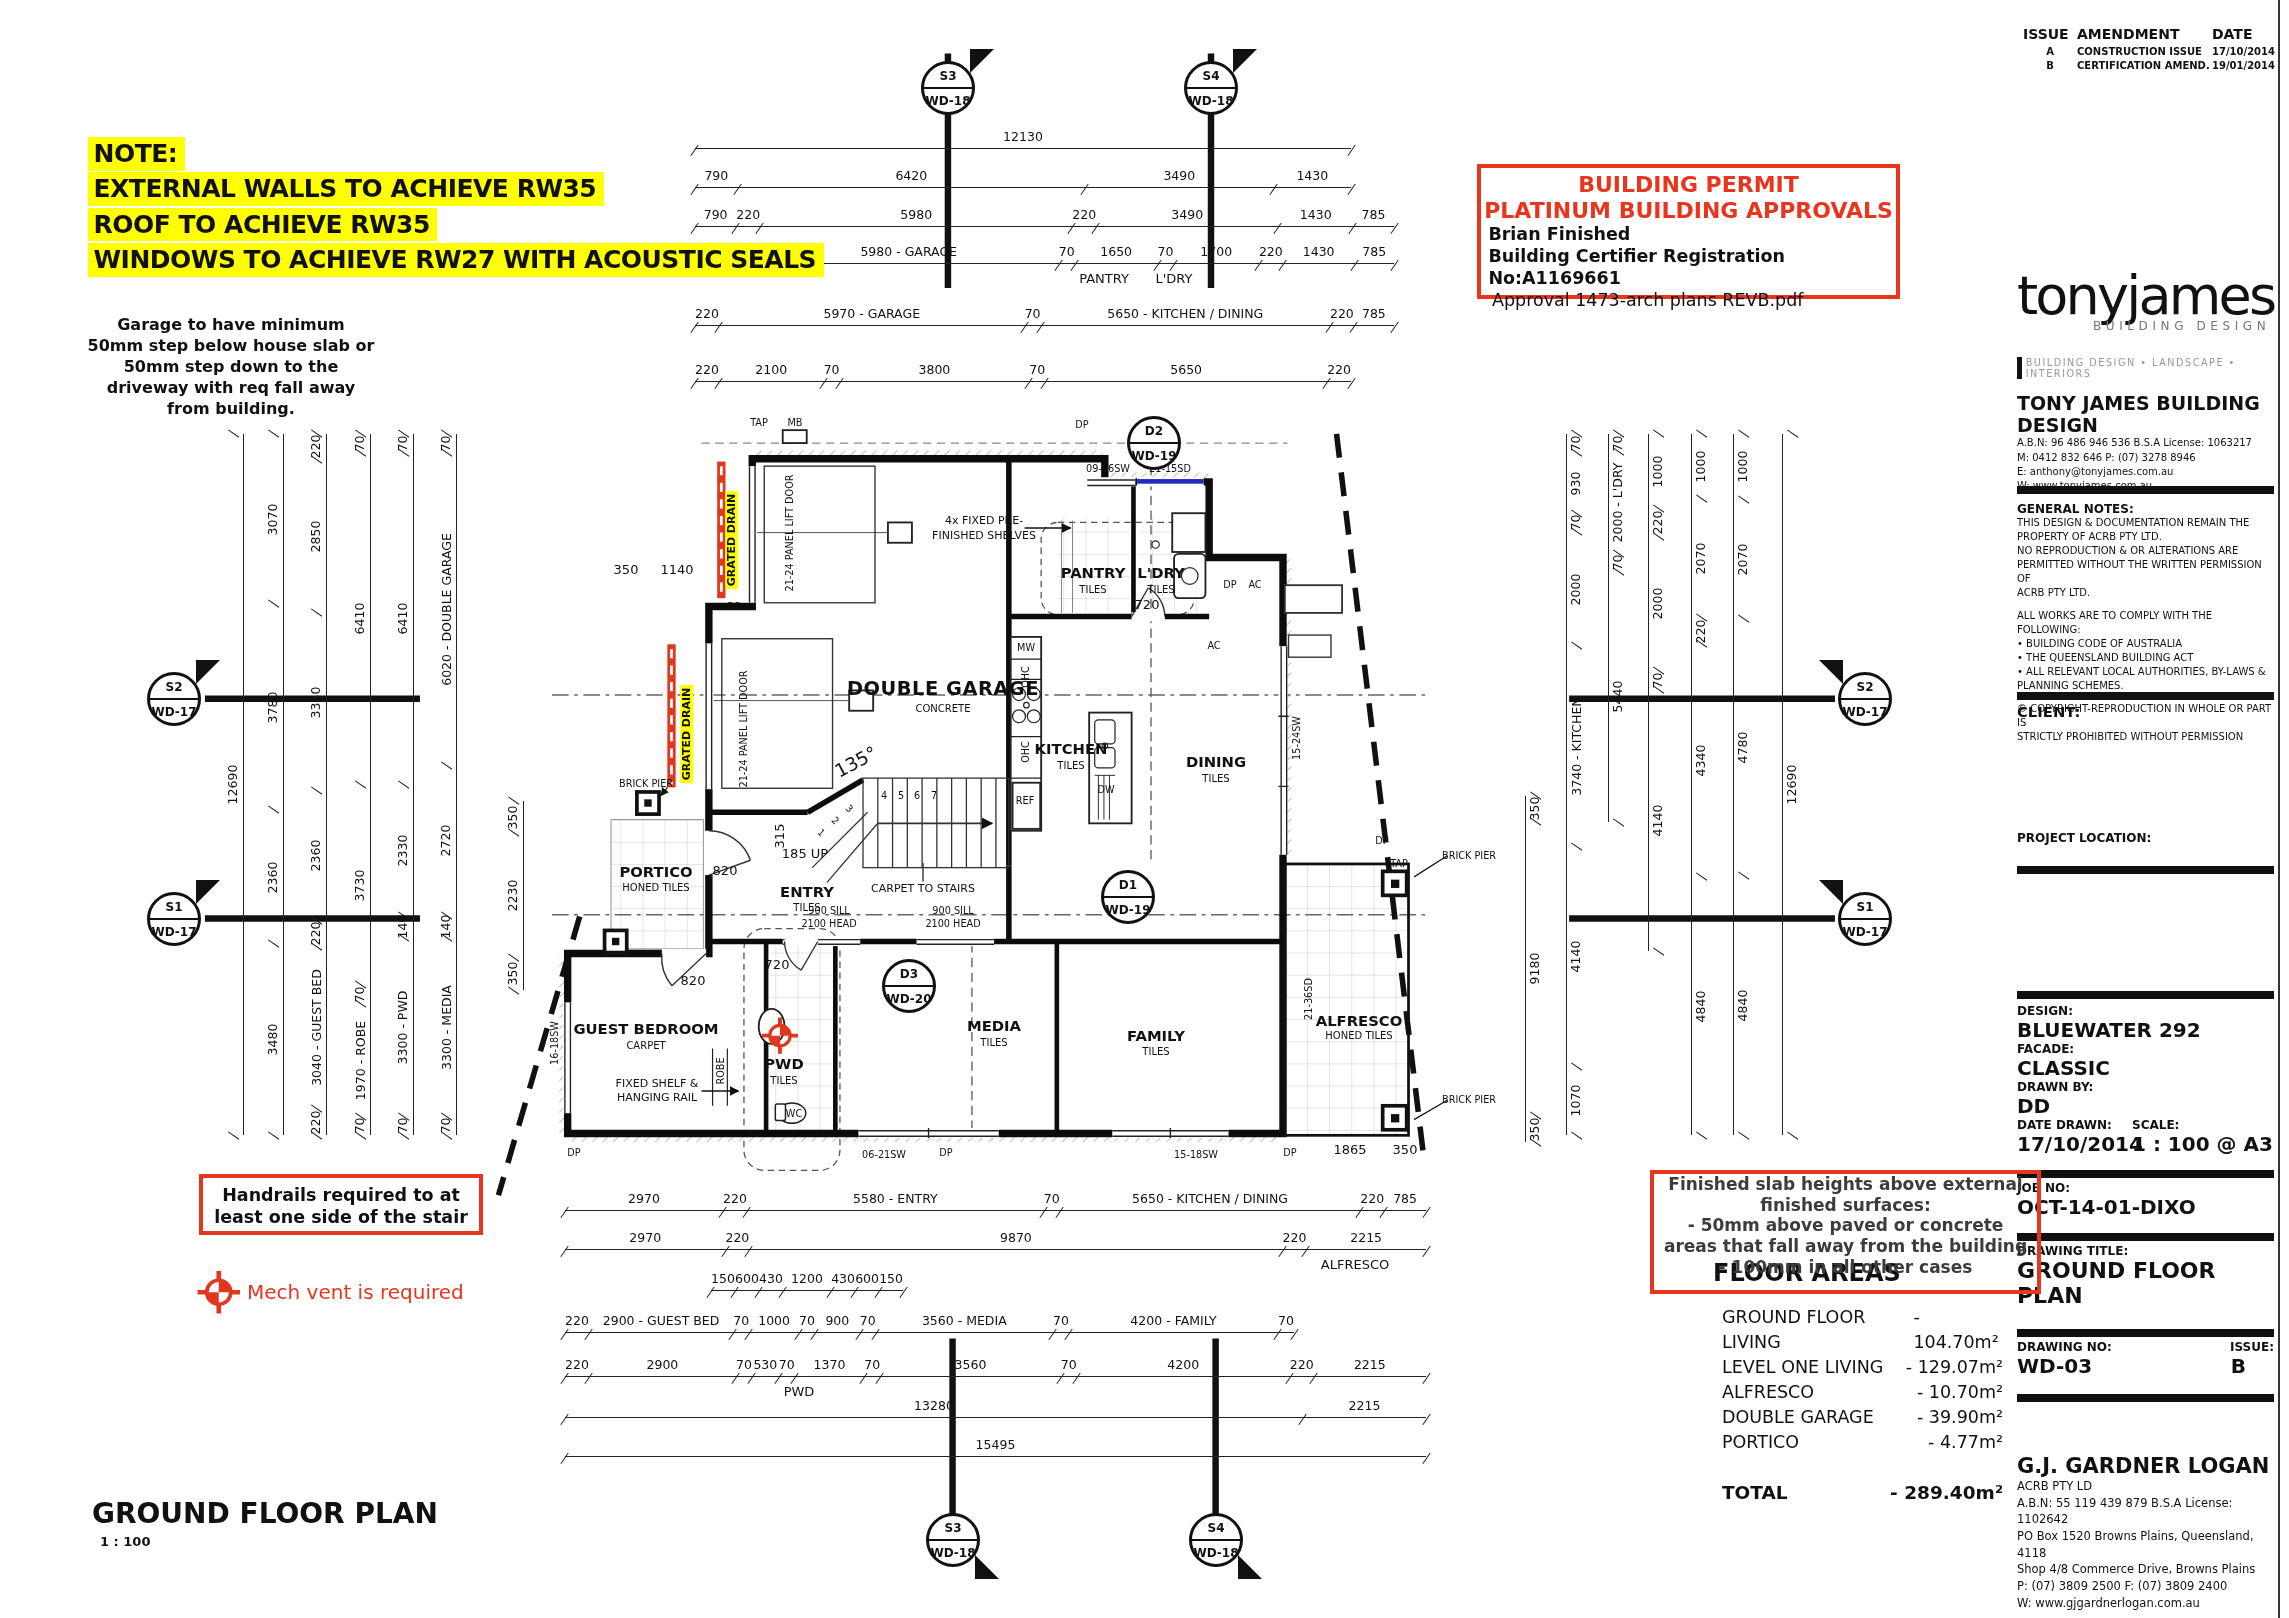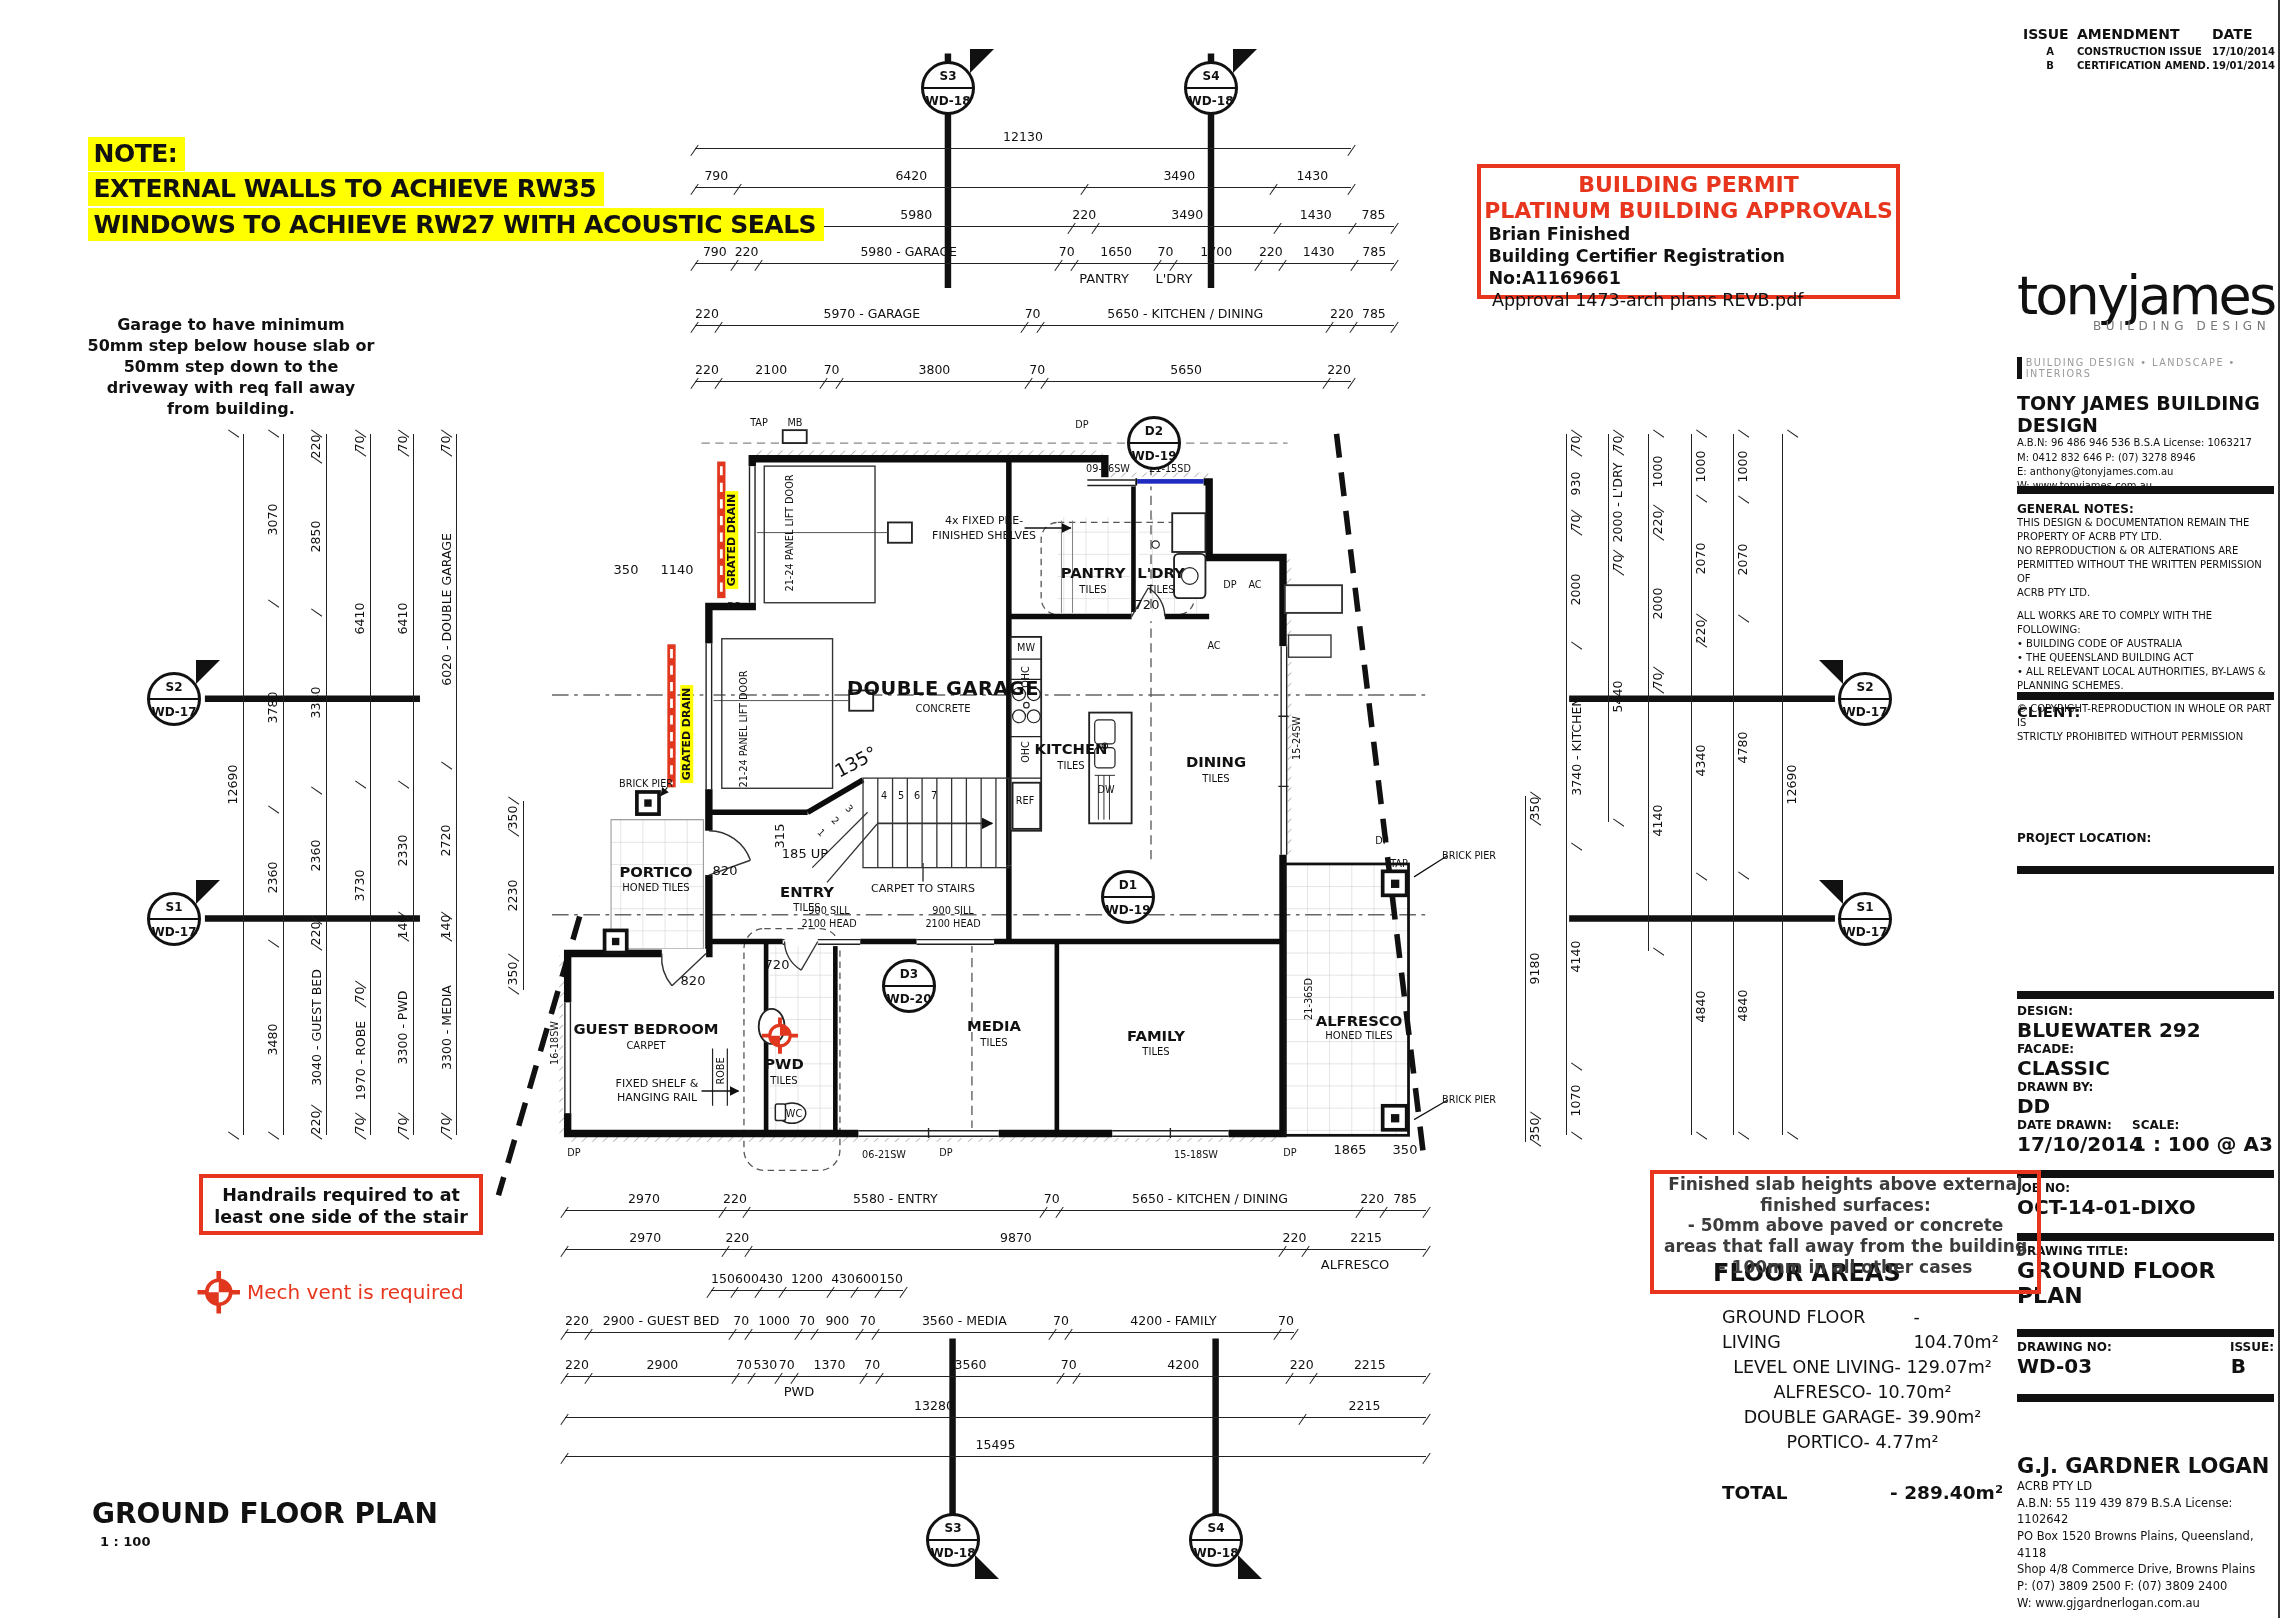--- a/index.html
+++ b/index.html
@@ -69,21 +69,21 @@
         color:#2233bb;font-weight:bold;font-size:14.8px;line-height:24px;}
   .handrail{left:199px;top:1174px;width:284px;height:61px;text-align:center;padding-top:5.5px;}
   .handrail div{font-size:17.5px;font-weight:bold;line-height:1.3;}
   .slab{left:1650px;top:1170px;width:391px;height:124px;background:transparent;text-align:center;}
   .slab div{font-size:17px;font-weight:bold;color:#3c3c3c;line-height:1.22;}
   .mech-text{position:absolute;left:247px;top:1280px;font-size:20px;color:#e8351d;z-index:5;}
 
   
   .fa-title{position:absolute;left:1713px;top:1259px;font-size:24px;font-weight:bold;z-index:4;}
   .fa-rows{position:absolute;left:1722px;top:1305px;width:281px;z-index:4;}
-  .fa-rows .row{display:flex;justify-content:center;font-size:17.5px;line-height:25px;}
+  .fa-rows .row{display:flex;justify-content:space-between;font-size:17.5px;line-height:25px;}
   .fa-total{position:absolute;left:1722px;top:1482px;width:281px;display:flex;
         justify-content:space-between;font-size:18.5px;font-weight:bold;z-index:4;}
 
   
   .tb{position:absolute;left:2017px;width:257px;z-index:4;}
   .bar{position:absolute;left:2017px;width:257px;height:8.3px;background:#111;z-index:4;}
   .issue-tbl{position:absolute;left:2023px;top:26px;width:255px;z-index:4;}
   .issue-tbl .hd{display:flex;font-size:14px;font-weight:bold;}
   .issue-tbl .hd span:nth-child(1){width:54px;}
   .issue-tbl .hd span:nth-child(2){width:135px;}
@@ -744,20 +744,21 @@
       <div class="vcol rt" style="left: 1782px; top: 434px; height: 701px;">
         <div class="vseg" style="flex-grow: 12690;">
           <span>12690</span>
         </div>
       </div>
     </div>
 
   <div class="acoustic" id="note-acoustic">
       <div><span>NOTE:</span></div>
       <div><span>EXTERNAL WALLS TO ACHIEVE RW35</span></div>
+      <div><span>ROOF TO ACHIEVE RW35</span></div>
       <div><span>WINDOWS TO ACHIEVE RW27 WITH ACOUSTIC SEALS</span></div>
     </div>
   <div class="garage-note" id="note-garage">
       <div>Garage to have minimum</div>
       <div>50mm step below house slab or</div>
       <div>50mm step down to the</div>
       <div>driveway with req fall away</div>
       <div>from building.</div>
     </div>
 

